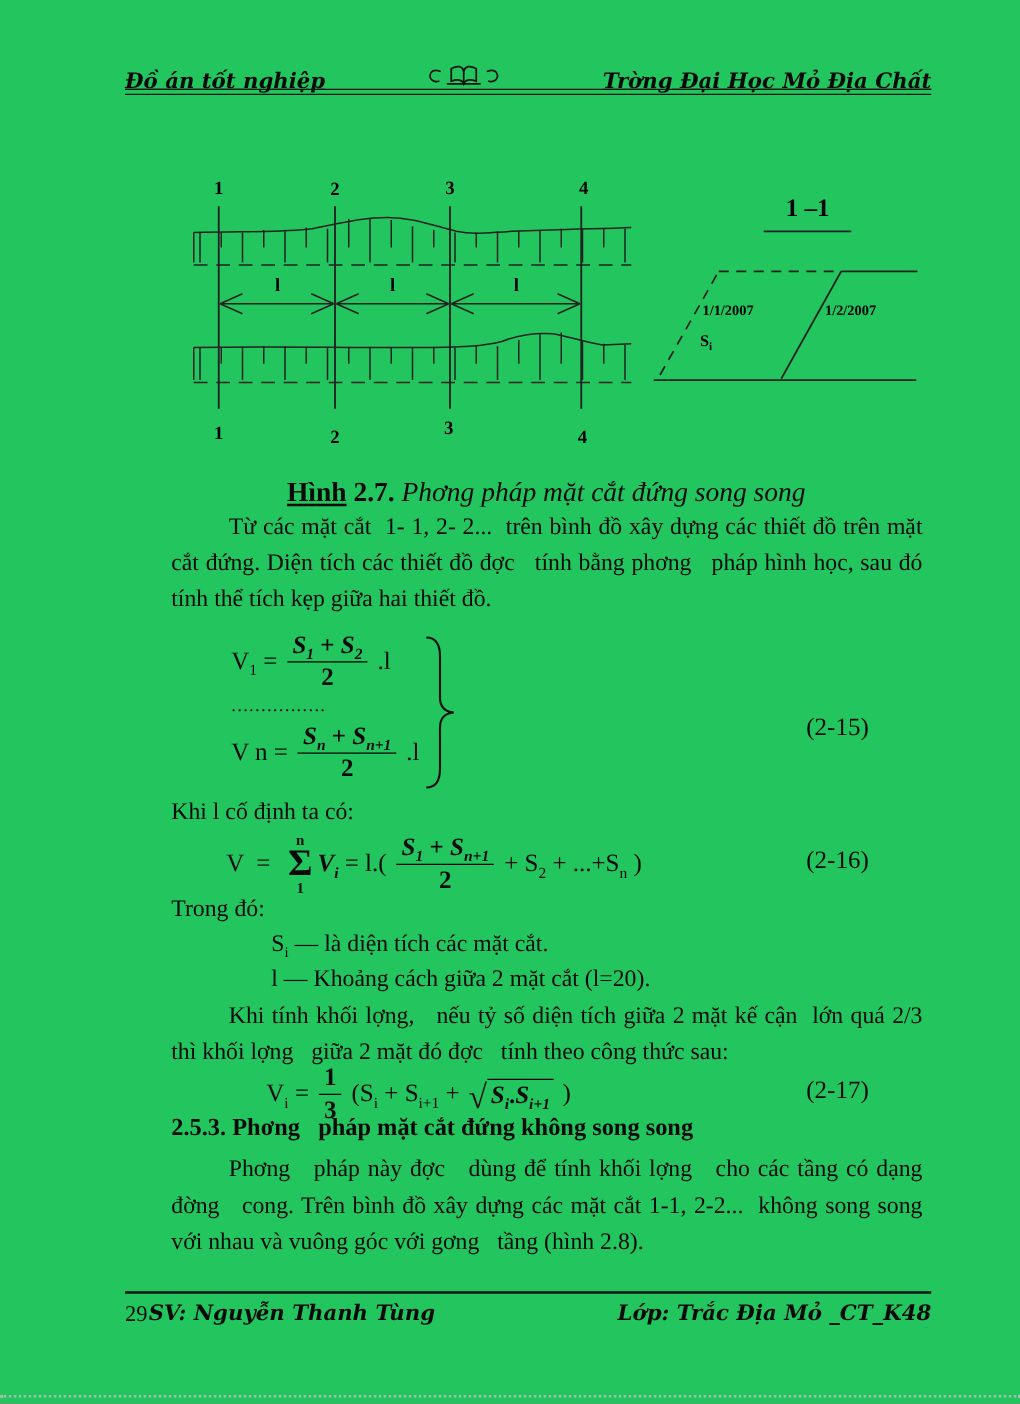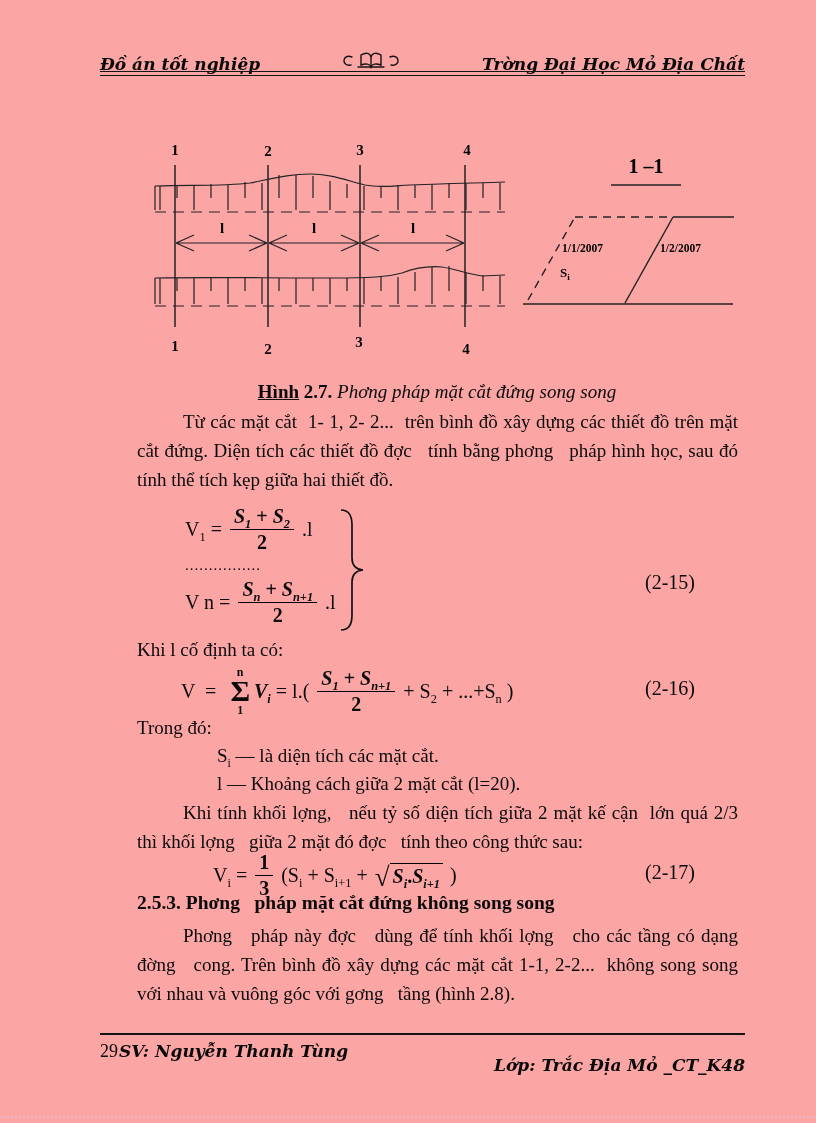--- a/index.html
+++ b/index.html
@@ -1,37 +1,37 @@
 <!DOCTYPE html>
 <html><head>
 <meta charset="utf-8">
 <style>
   * { margin:0; padding:0; box-sizing:border-box; }
   html,body { background:#888; }
   .page {
     position:relative; width:816px; height:1123px; margin:0 auto;
-    background:#fca5a5; color:#0a0a0a;
+    background:#22c55e; color:#0a0a0a;
     font-family:"Liberation Serif", serif; overflow:hidden;
   }
   
   .header-row{ position:absolute; top:44px; left:100px; width:645px;
     display:flex; justify-content:space-between; align-items:flex-end; }
   .script-text{ font-family:"DejaVu Serif", serif; font-style:italic; font-weight:bold;
     font-size:17px; text-decoration:underline; white-space:nowrap; }
   .ornament{ position:relative; top:4px; }
   .header-rule{ position:absolute; top:71px; left:100px; width:645px; height:5px;
     border-top:1.8px solid #141414; border-bottom:1px solid #141414; }
   
   .figure-svg{ position:absolute; top:125px; left:130px; }
   .fig-num{ font-family:"Liberation Serif", serif; font-weight:bold; font-size:15px; }
   .fig-date{ font-family:"Liberation Serif", serif; font-weight:bold; font-size:11.5px; }
   .fig-title{ font-family:"Liberation Serif", serif; font-weight:bold; font-size:20px; }
   
   .caption{ position:absolute; top:381px; left:137px; width:600px; text-align:center;
-    font-size:19px; }
+    font-size:22px; }
   .caption .cap-label{ font-weight:bold; }
   .caption .cap-label-u{ font-weight:bold; text-decoration:underline; }
   .caption .cap-italic{ font-style:italic; }
   .para{ position:absolute; left:137px; width:601px; font-size:19px; line-height:29px;
     text-align:justify; text-indent:46px; white-space:pre-wrap; }
   .plain-line{ position:absolute; left:137px; font-size:19px; white-space:pre-wrap; }
   .heading{ position:absolute; left:137px; font-size:19.5px; font-weight:bold; white-space:pre-wrap; }
   
   .formula-block{ position:absolute; left:137px; width:601px; }
   .math-line{ display:flex; align-items:center; font-size:20px;
@@ -53,21 +53,21 @@
   .eq-label{ position:absolute; font-size:20px; }
   .dots-line{ font-size:15px; letter-spacing:1px; }
   .brace-svg{ position:absolute; left:201px; top:2px; }
   
   .footer-rule{ position:absolute; top:1033px; left:100px; width:645px;
     border-top:2.5px solid #141414; }
   .footer-row{ position:absolute; top:1041px; left:100px; width:645px; height:24px; }
   .footer-left{ position:absolute; left:19px; }
   .footer-page{ position:absolute; left:0; width:100%; text-align:left;
     font-size:18px; }
-  .footer-right{ position:absolute; right:0;margin-top:14px; }
+  .footer-right{ position:absolute; right:0; }
   .footer-script{ font-family:"DejaVu Serif", serif; font-style:italic; font-weight:bold;
     font-size:17px; white-space:nowrap; }
   .page-edge{ position:absolute; top:1116px; left:0; width:100%;
     border-top:2px dotted #ecb9d5; opacity:.65; }
 </style>
 </head>
 <body>
 
 <div class="page">
 

